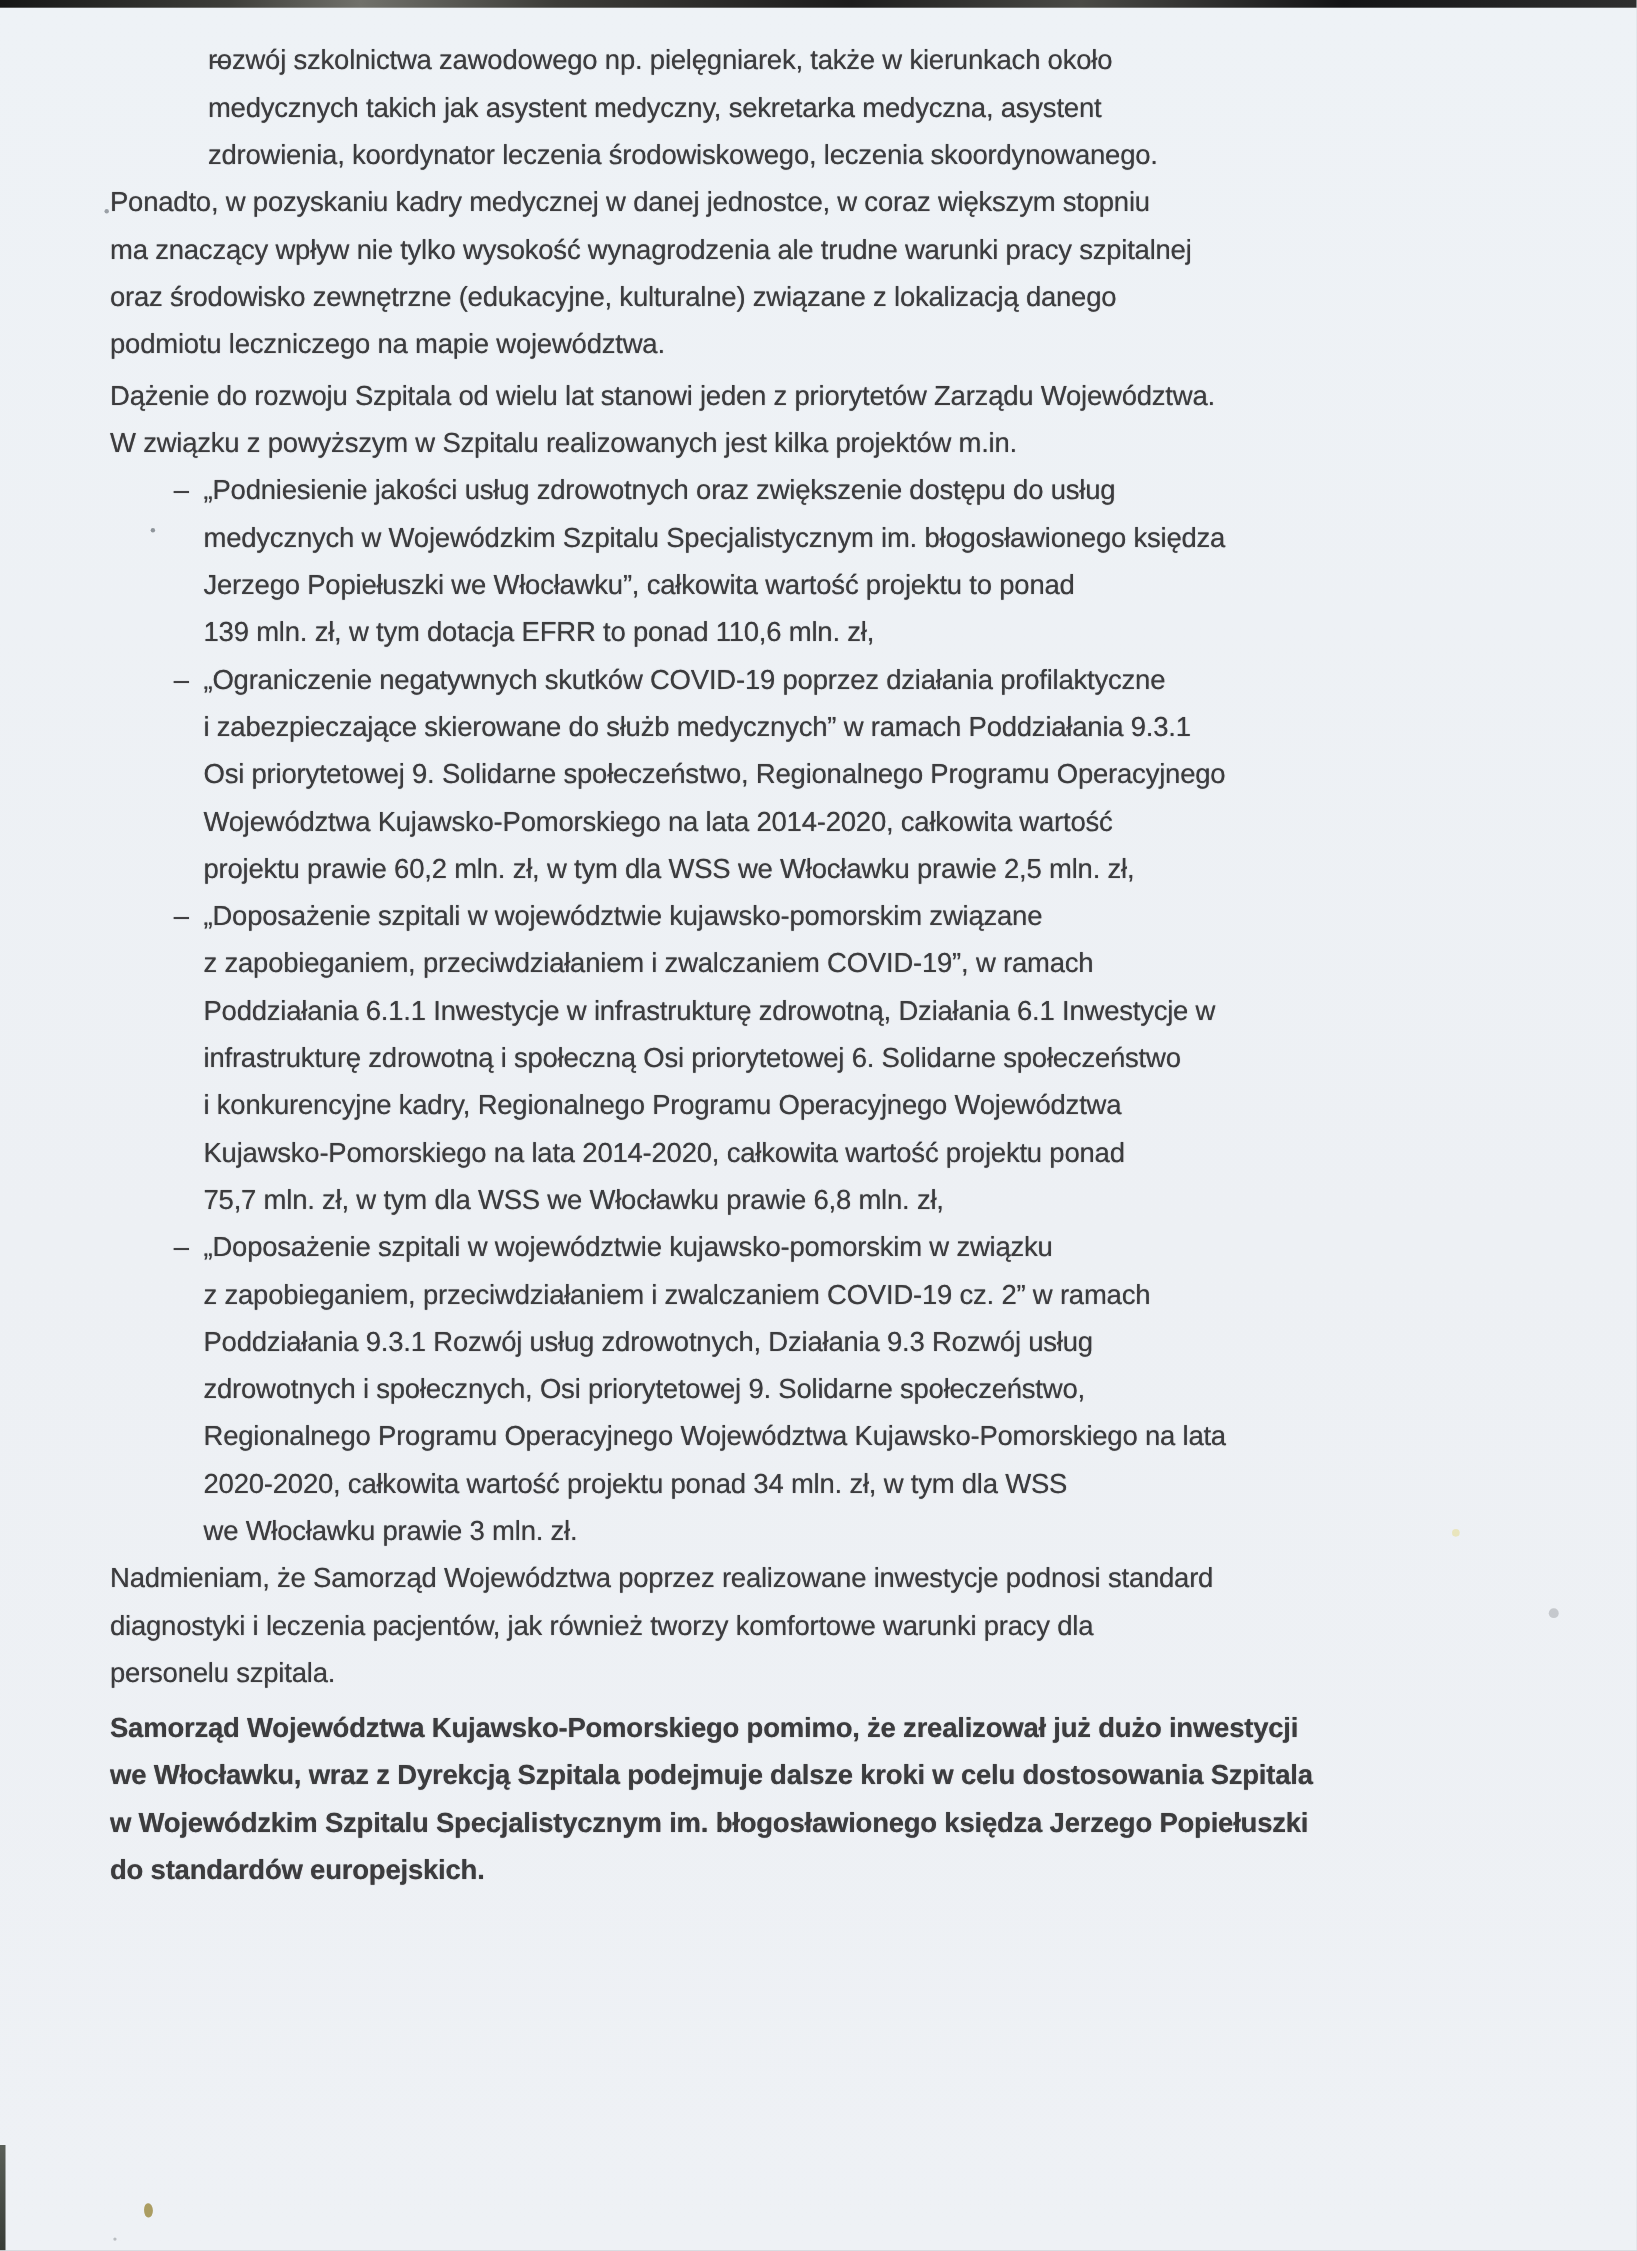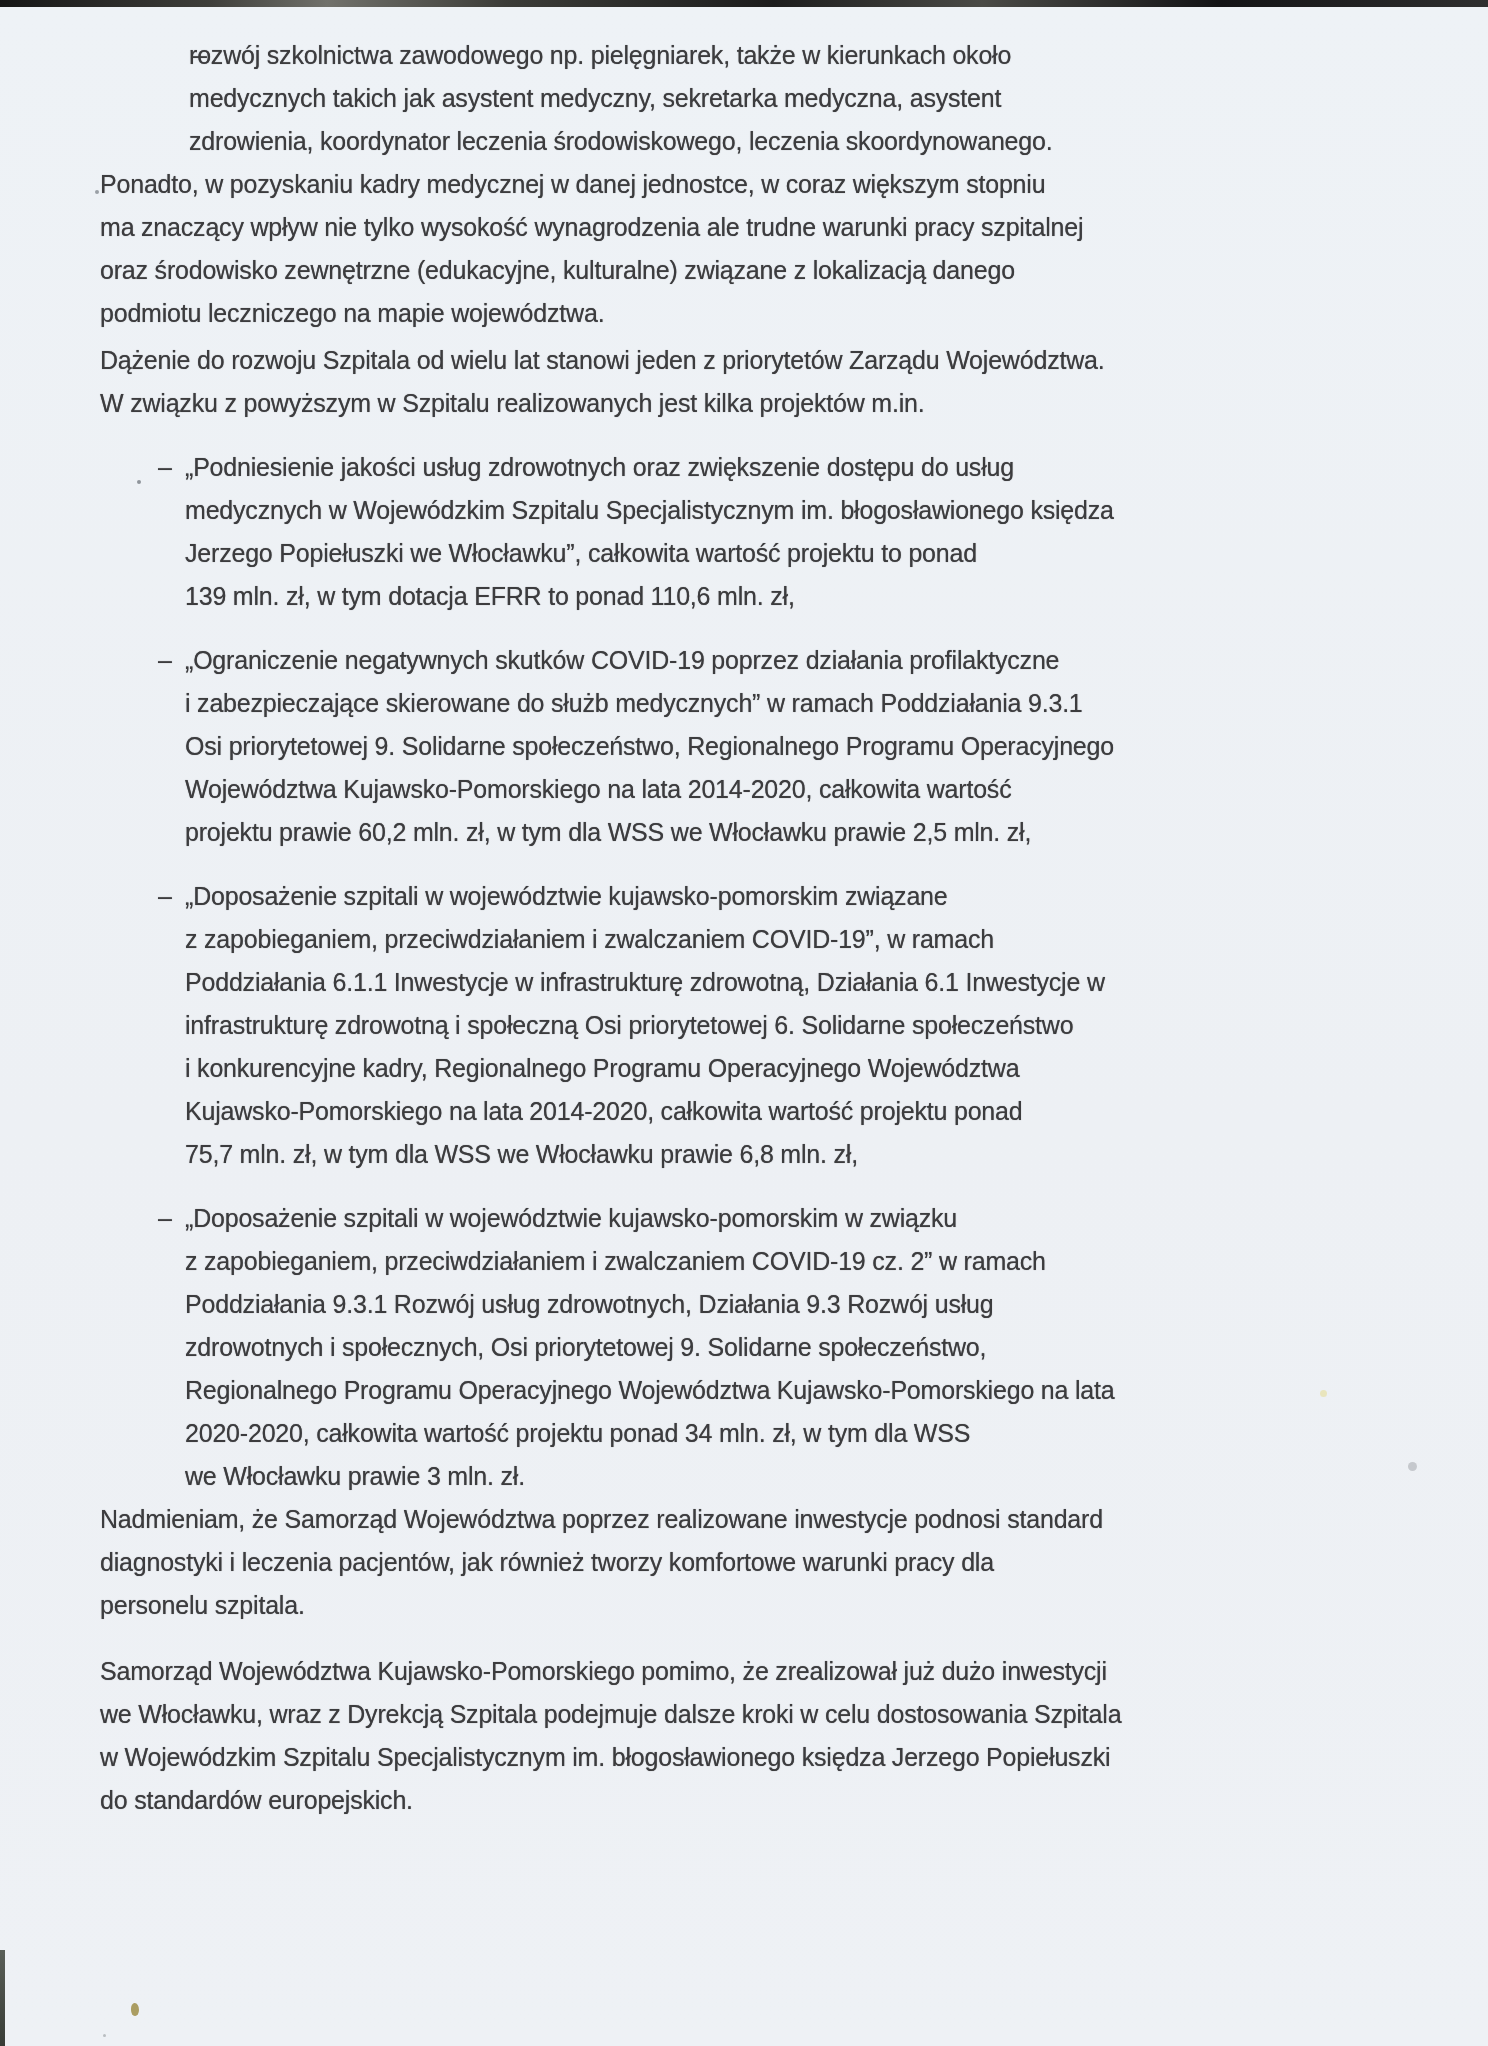--- a/index.html
+++ b/index.html
@@ -39,24 +39,24 @@
   }
   .block{position:relative;}
   .bullet .dash{
     position:absolute;top:0;
     font-size:25px;line-height:43px;
     text-shadow:0 0 0.8px rgba(58,58,62,0.75);
   }
   .bullet.level1 .dash{left:93px;}
   .bullet.level1 .lines{margin-left:89px;}
   .bullet.level2 .dash{left:58px;}
-  .bullet.level2 .lines{margin-left:85px;margin-top:21px;}
+  .bullet.level2 .lines{margin-left:85px;}
   .gap-large{}
   .gap-small{margin-top:4px;}
-  .gap-medium{margin-top:23px;}
+  .gap-medium{margin-top:7px;font-weight:bold;}
 </style>
 </head>
 <body>
 
 <div class="page" style="color: rgb(60, 60, 62);">
   <div class="scan-topbar"></div>
   <div class="scan-leftbar"></div>
   <div class="speck speck-a"></div>
   <div class="speck speck-b"></div>
   <div class="speck speck-c"></div>

